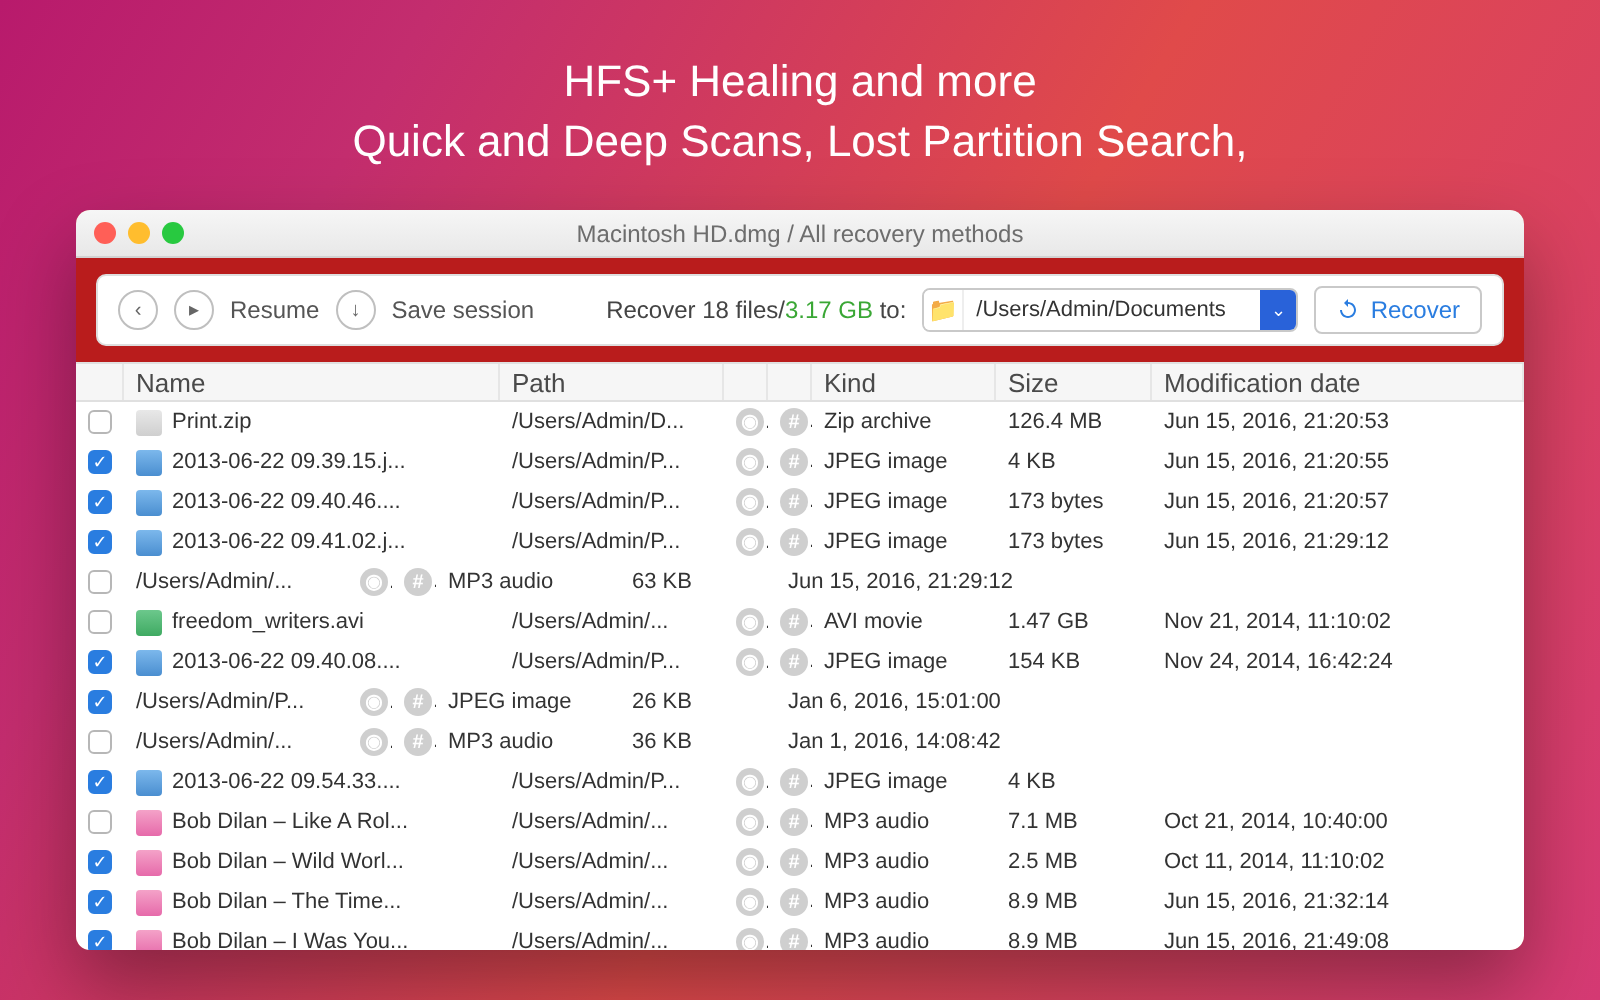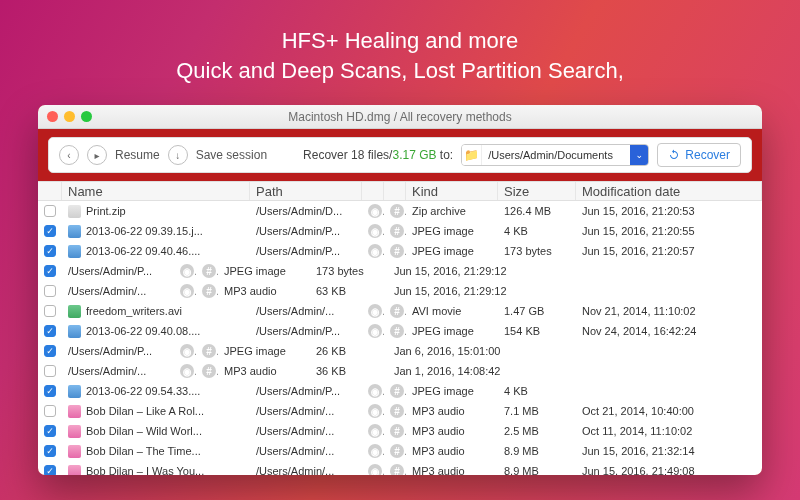--- a/index.html
+++ b/index.html
@@ -186,20 +186,24 @@
         <div class="c-i1"><span class="b">◉</span></div>
         <div class="c-i2"><span class="b">#</span></div>
         <div class="c-kind">JPEG image</div>
         <div class="c-size">173 bytes</div>
         <div class="c-date">Jun 15, 2016, 21:20:57</div>
       </div>
       <div class="row">
         <div class="c-chk">
           <span class="chk on">✓</span>
         </div>
+        <div class="c-name">
+          <span class="fico f-img"></span>
+          <span>2013-06-22 09.41.02.j...</span>
+        </div>
         <div class="c-path">/Users/Admin/P...</div>
         <div class="c-i1"><span class="b">◉</span></div>
         <div class="c-i2"><span class="b">#</span></div>
         <div class="c-kind">JPEG image</div>
         <div class="c-size">173 bytes</div>
         <div class="c-date">Jun 15, 2016, 21:29:12</div>
       </div>
       <div class="row">
         <div class="c-chk">
           <span class="chk "></span>

